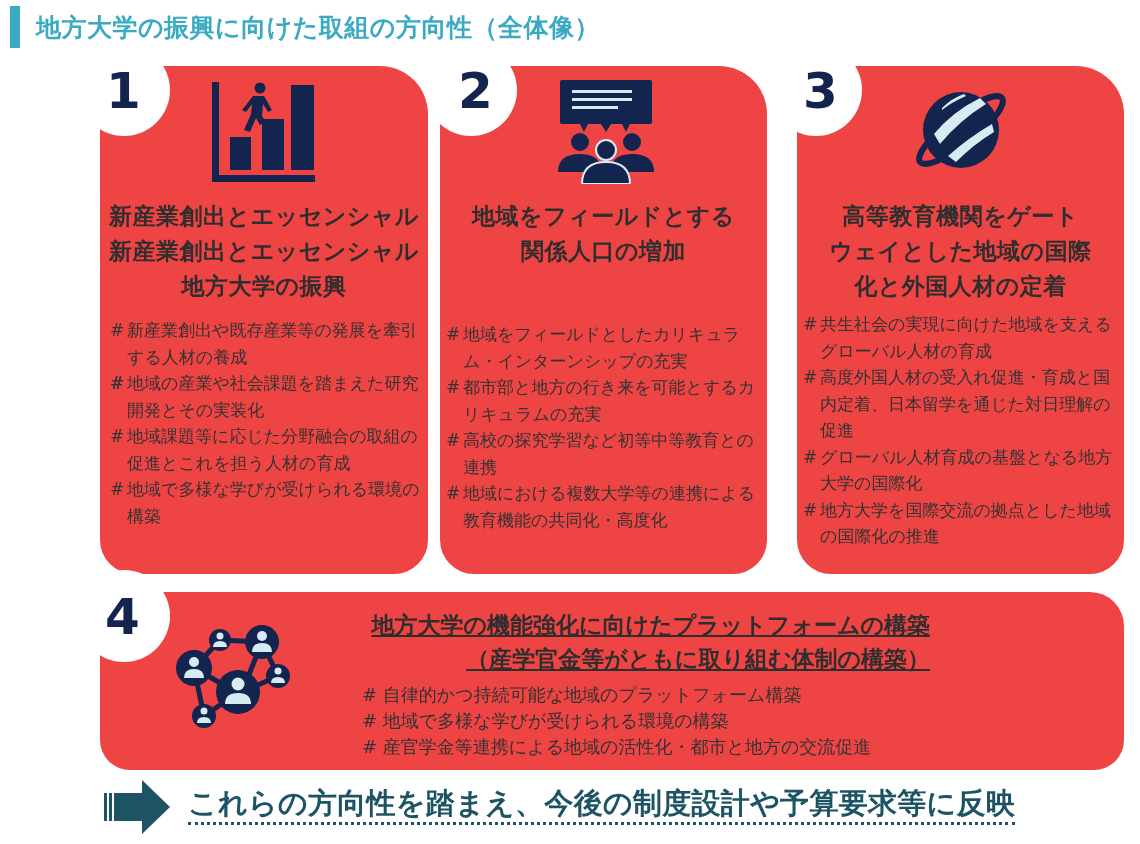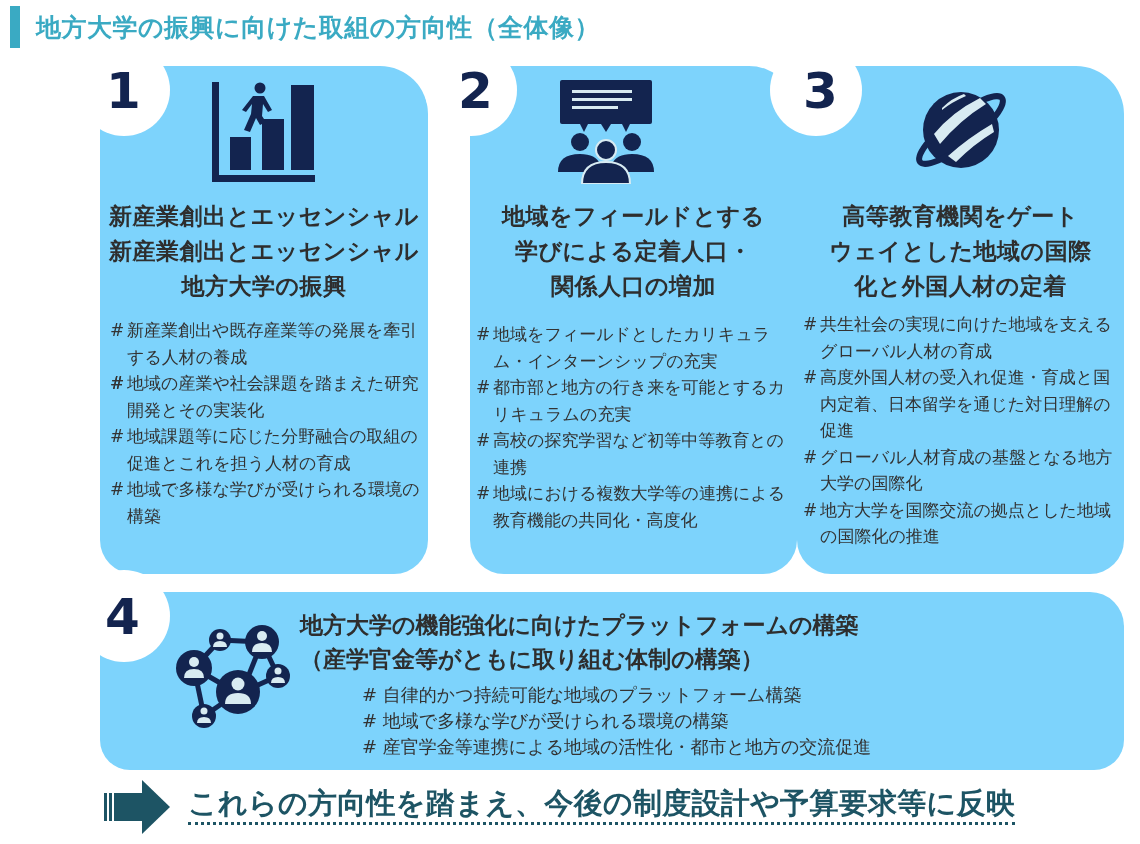--- a/index.html
+++ b/index.html
@@ -2,40 +2,40 @@
 <html><head>
 <meta charset="utf-8">
 <style>
   * { box-sizing: border-box; margin: 0; padding: 0; }
   html, body { width: 1140px; height: 844px; background: #ffffff; overflow: hidden; }
   body { position: relative; font-family: "DejaVu Sans", "Liberation Sans", sans-serif; color: #2b2b2b; }
 
   .title-bar { position: absolute; left: 10px; top: 6px; width: 10px; height: 42px; background: #3aaac3; }
   .title { position: absolute; left: 36px; top: 11px; font-size: 25px; font-weight: bold; color: #3aaac3; letter-spacing: 0.5px; white-space: nowrap; }
 
-  .card { position: absolute; background: #7dd3fc; border-radius: 30px 48px 34px 34px; }
+  .card { position: absolute; background: #ef4444; border-radius: 30px 48px 34px 34px; }
   .card.c1 { left: 100px; top: 66px; width: 328px; height: 508px; }
-  .card.c2 { left: 470px; top: 66px; width: 327px; height: 508px; }
+  .card.c2 { left: 440px; top: 66px; width: 327px; height: 508px; }
   .card.c3 { left: 797px; top: 66px; width: 327px; height: 508px; }
   .card.c4 { left: 100px; top: 592px; width: 1024px; height: 178px; border-radius: 30px 34px 30px 30px; }
 
   .num-circle { position: absolute; width: 92px; height: 92px; border-radius: 50%; background: #ffffff; }
   .num { position: absolute; font-family: "DejaVu Sans", sans-serif; font-weight: bold; font-size: 50px; color: #13244f; line-height: 1; }
 
   .icon-wrap { position: absolute; }
   .icon-wrap svg { display: block; }
 
   .card-heading { position: absolute; left: 0; width: 100%; text-align: center; font-size: 23px; font-weight: bold; color: #2e2e2e; line-height: 35px; letter-spacing: 0.5px; }
   .card-heading span { display: block; white-space: nowrap; }
 
   .bullets { position: absolute; list-style: none; font-size: 17px; line-height: 26.5px; color: #333333; }
   .bullets li { position: relative; padding-left: 17px; }
   .bullets li .hash { position: absolute; left: 0; top: 0; }
 
-  .c4-heading { position: absolute; left: 200px; top: 16px; width: 630px; text-align: left; font-size: 23px; font-weight: bold; color: #2e2e2e; line-height: 34px; }
+  .c4-heading { position: absolute; left: 200px; top: 16px; width: 630px; text-align: right; font-size: 23px; font-weight: bold; color: #2e2e2e; line-height: 34px; text-decoration: underline; }
   .c4-heading span { display: block; white-space: nowrap; }
   .c4-bullets { position: absolute; left: 262px; top: 90px; list-style: none; font-size: 18px; line-height: 26px; color: #333333; }
   .c4-bullets li { white-space: nowrap; }
 
   .footer-arrow { position: absolute; left: 104px; top: 780px; }
   .footer-text { position: absolute; left: 188px; top: 784px; font-size: 29px; font-weight: bold; color: #1d5464; white-space: nowrap; border-bottom: 3px dotted #1d5464; line-height: 38px; padding-bottom: 0; letter-spacing: 0.3px; }
 </style>
 </head>
 <body>
 
@@ -53,21 +53,20 @@
     <li><span class="hash">#</span></li>
     <li><span class="hash">#</span><span>地域の産業や社会課題を踏まえた研究開発とその実装化</span></li>
     <li><span class="hash">#</span><span>地域課題等に応じた分野融合の取組の促進とこれを担う人材の育成</span></li>
     <li><span class="hash">#</span><span>地域で多様な学びが受けられる環境の構築</span></li>
   </ul>
 </div>
 
 <div class="card c2">
   <div class="card-heading" style="top:133px;">
     <span>地域をフィールドとする</span>
-    <span>学びによる定着人口・</span>
     <span>関係人口の増加</span>
   </div>
   <ul class="bullets" style="left:6px; top:255px; width:318px;">
     <li><span class="hash">#</span><span>地域をフィールドとしたカリキュラム・インターンシップの充実</span></li>
     <li><span class="hash">#</span><span>都市部と地方の行き来を可能とするカリキュラムの充実</span></li>
     <li><span class="hash">#</span><span>高校の探究学習など初等中等教育との連携</span></li>
     <li><span class="hash">#</span><span>地域における複数大学等の連携による教育機能の共同化・高度化</span></li>
   </ul>
 </div>
 

